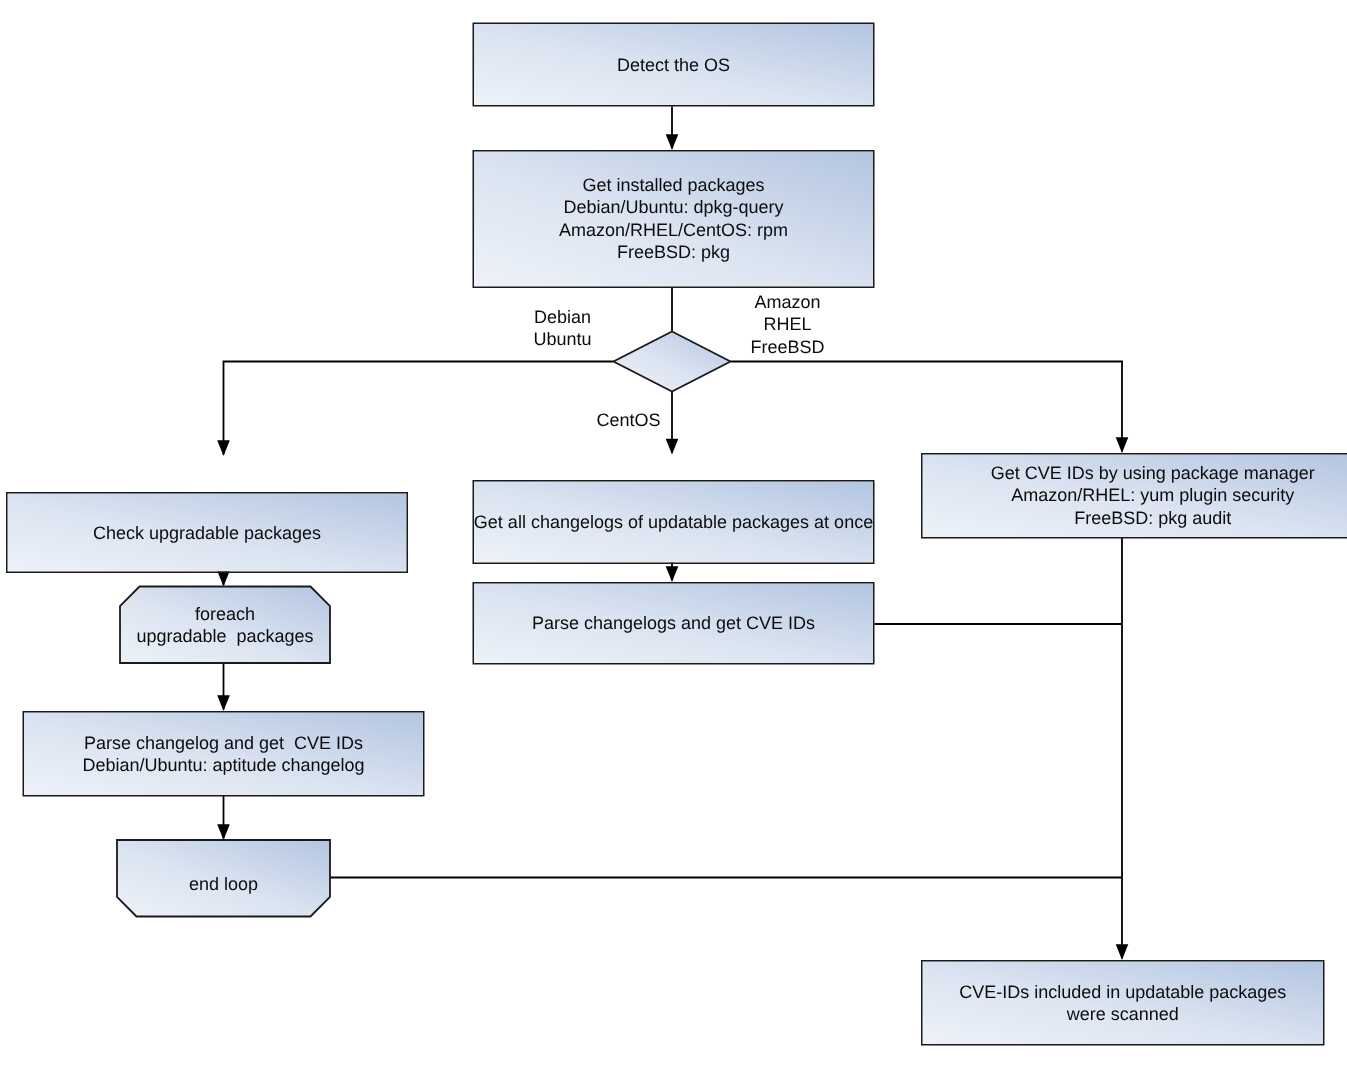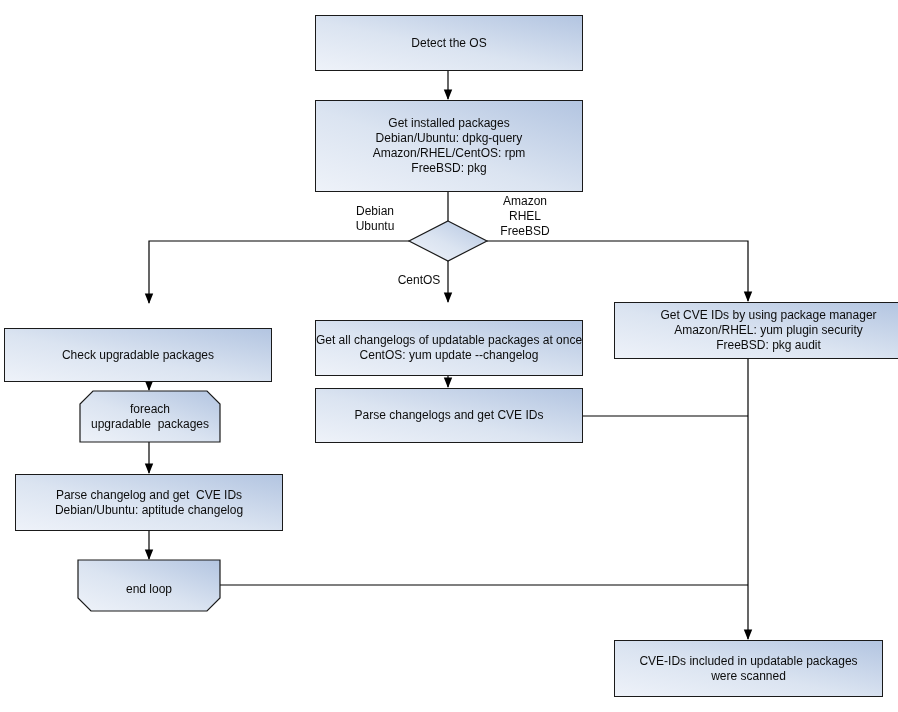--- a/index.html
+++ b/index.html
@@ -121,21 +121,20 @@
     <div class="ln">Parse changelog and get  CVE IDs</div>
     <div class="ln">Debian/Ubuntu: aptitude changelog</div>
   </div>
 
   <div class="shape-label" style="left:78px; top:560px; width:142px; height:58px;">
     <div class="ln">end loop</div>
   </div>
 
   <div class="node" style="left:315px; top:320px; width:266px; height:54px;">
     <div class="ln">Get all changelogs of updatable packages at once</div>
-    <div class="ln">CentOS: yum update --changelog</div>
   </div>
 
   <div class="node" style="left:315px; top:388px; width:266px; height:53px;">
     <div class="ln">Parse changelogs and get CVE IDs</div>
   </div>
 
   <div class="node" style="left:614px; top:302px; width:267px; height:55px;padding-left:20px;">
     <div class="ln">Get CVE IDs by using package manager</div>
     <div class="ln">Amazon/RHEL: yum plugin security</div>
     <div class="ln">FreeBSD: pkg audit</div>

